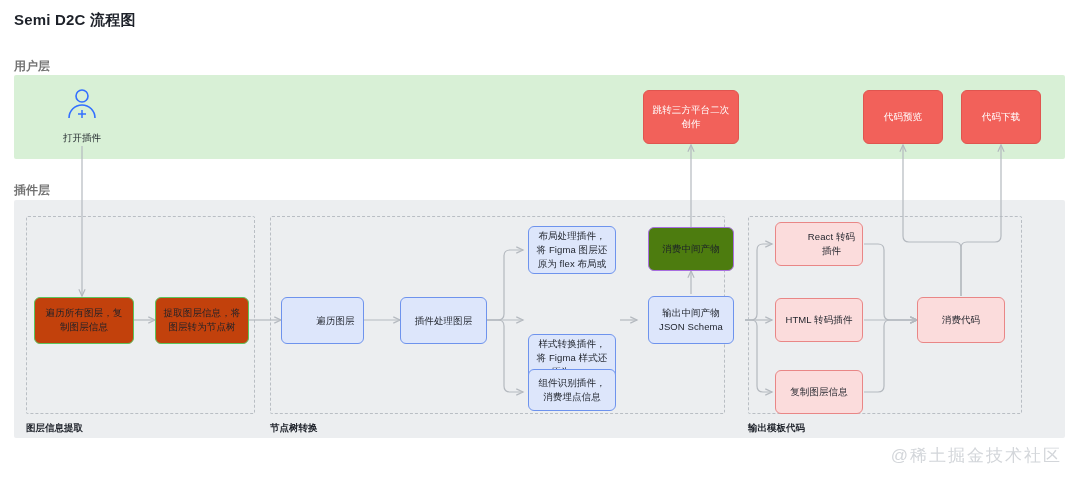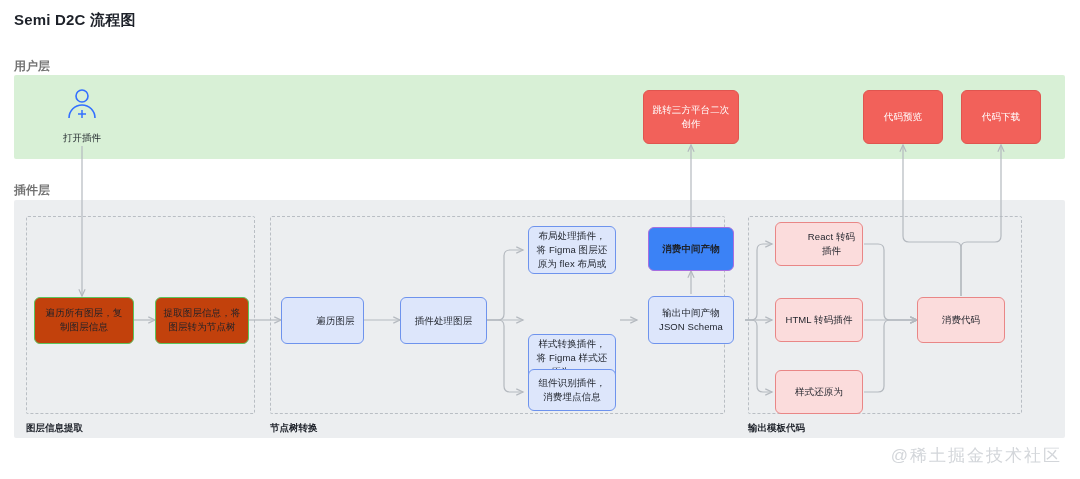--- a/index.html
+++ b/index.html
@@ -42,21 +42,21 @@
 
   
   .node{
     position:absolute;box-sizing:border-box;
     display:flex;align-items:center;justify-content:center;text-align:center;
     border-radius:6px;font-size:9.5px;line-height:1.45;padding:3px 6px;
     letter-spacing:.1px;
   }
   .n-green{background:#c2410c;border:1.4px solid #5cc45c;color:#1d2129;font-family:Liberation Mono, monospace;}
   .n-blue{background:#dde6fb;border:1.4px solid #6e93ed;color:#1d2129;}
-  .n-purple{background:#3b82f6;border:1.4px solid #a86ee0;color:#1d2129;font-weight:bold;}
+  .n-purple{background:#4d7c0f;border:1.4px solid #a86ee0;color:#1d2129;}
   .n-pinkout{background:#fbdcdc;border:1.4px solid #e98686;color:#1d2129;}
   .n-redsolid{background:#f2615a;border:1px solid #e0554f;color:#ffffff;font-weight:500;}
 
   
   .user-icon{position:absolute;left:62px;top:86px;width:40px;height:40px;}
   .icon-caption{
     position:absolute;left:46px;top:132px;width:72px;text-align:center;
     font-size:9.5px;color:#1d2329;font-weight:500;
   }
 
@@ -149,19 +149,19 @@
 
   <div class="node n-blue" style="left:528px;top:226px;width:88px;height:48px;">布局处理插件，将 Figma 图层还原为 flex 布局或</div>
   <div class="node n-blue" style="left:528px;top:296px;width:88px;height:48px;margin-top:38px;">样式转换插件，将 Figma 样式还原为 CSS</div>
   <div class="node n-blue" style="left:528px;top:369px;width:88px;height:42px;">组件识别插件，消费埋点信息</div>
 
   <div class="node n-purple" style="left:648px;top:227px;width:86px;height:44px;">消费中间产物</div>
   <div class="node n-blue" style="left:648px;top:296px;width:86px;height:48px;">输出中间产物 JSON Schema</div>
 
   <div class="node n-pinkout" style="left:775px;top:222px;width:88px;height:44px;padding-left:31px;">React 转码插件</div>
   <div class="node n-pinkout" style="left:775px;top:298px;width:88px;height:44px;">HTML 转码插件</div>
-  <div class="node n-pinkout" style="left:775px;top:370px;width:88px;height:44px;">样式还原为</div>
+  <div class="node n-pinkout" style="left:775px;top:370px;width:88px;height:44px;">复制图层信息</div>
 
   <div class="node n-pinkout" style="left:917px;top:297px;width:88px;height:46px;">消费代码</div>
 
   <div class="watermark">@稀土掘金技术社区</div>
 
 </div>
 
 </body></html>

